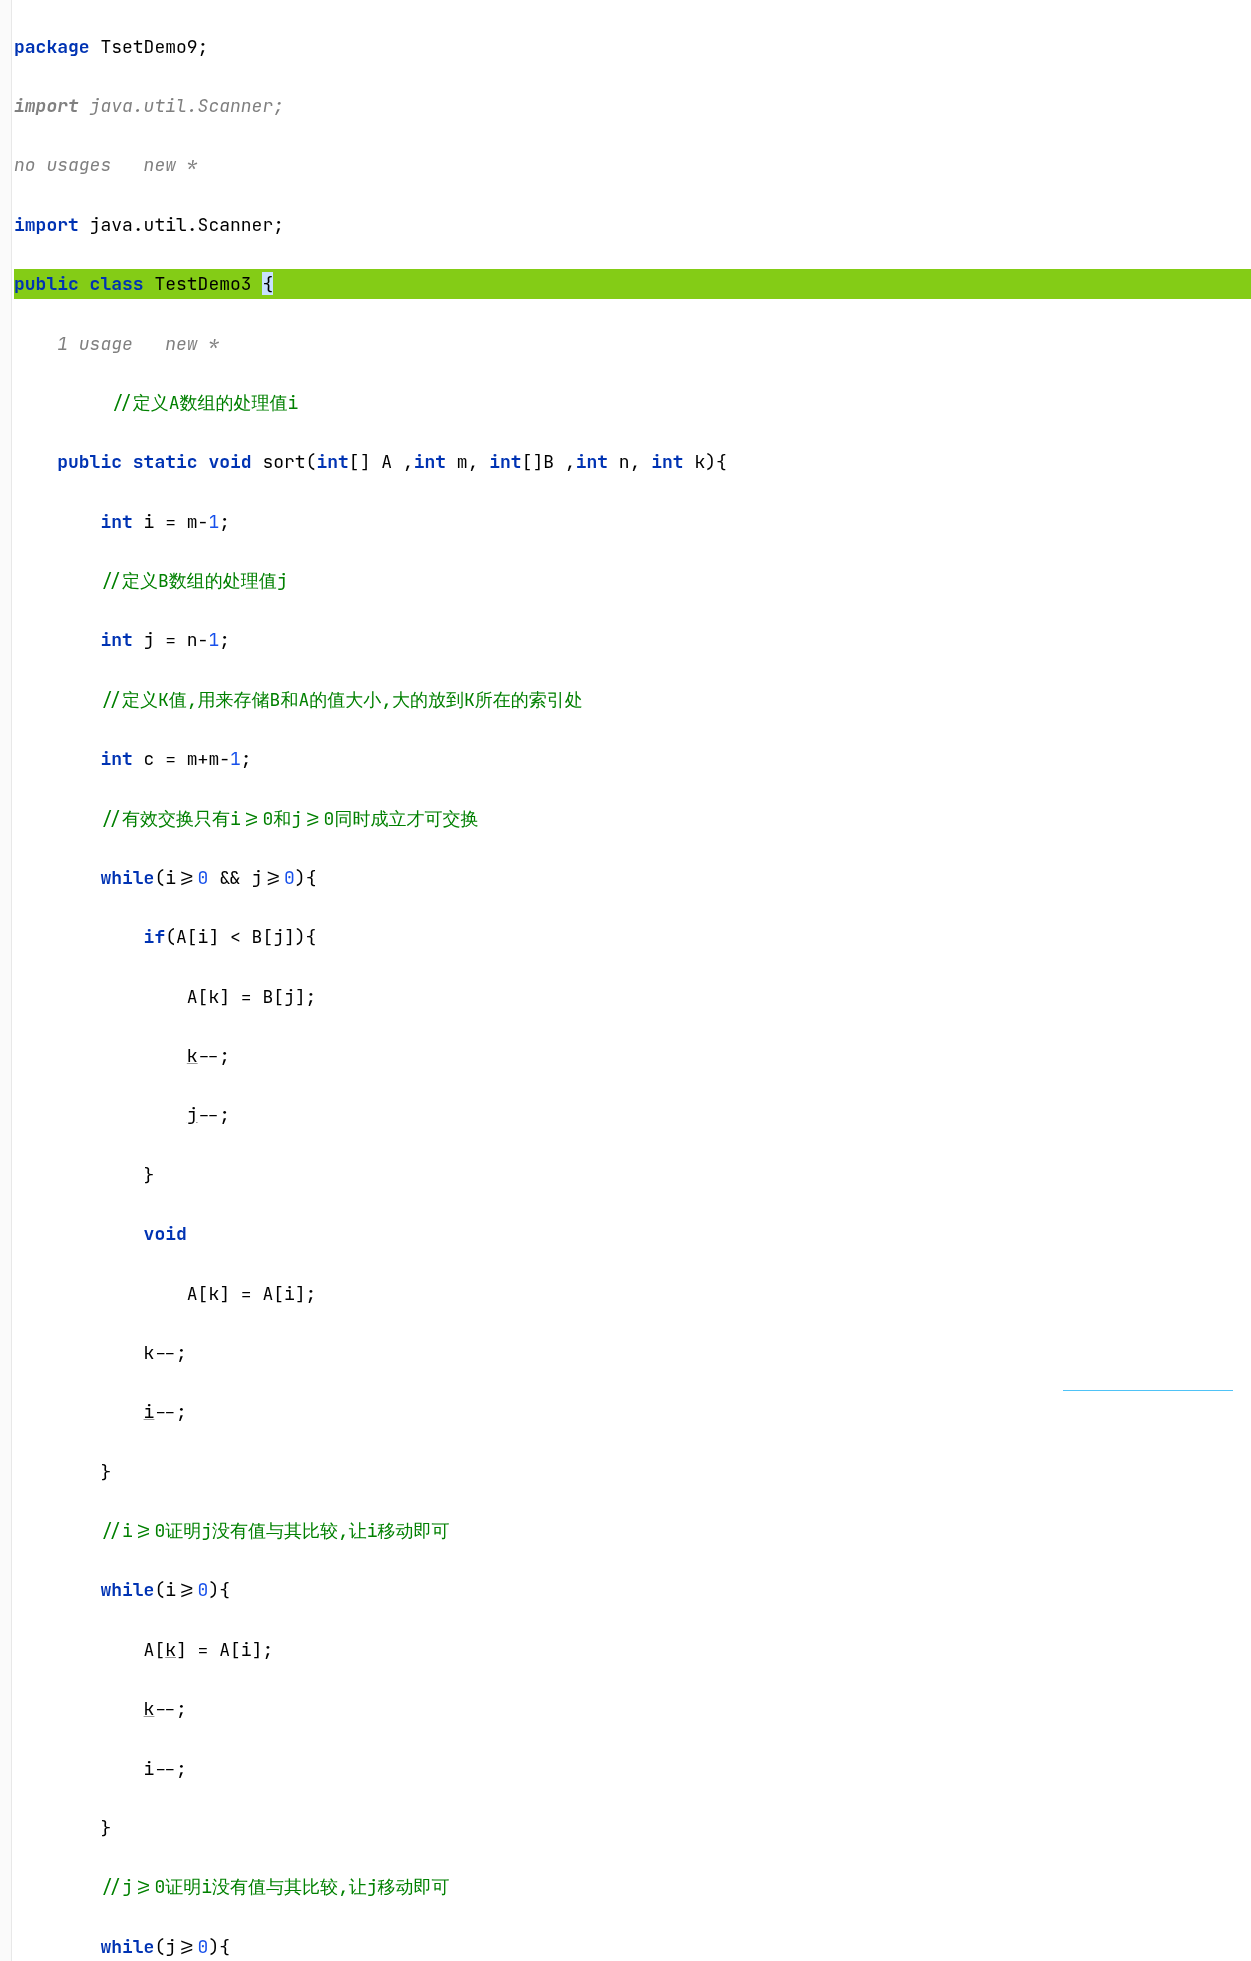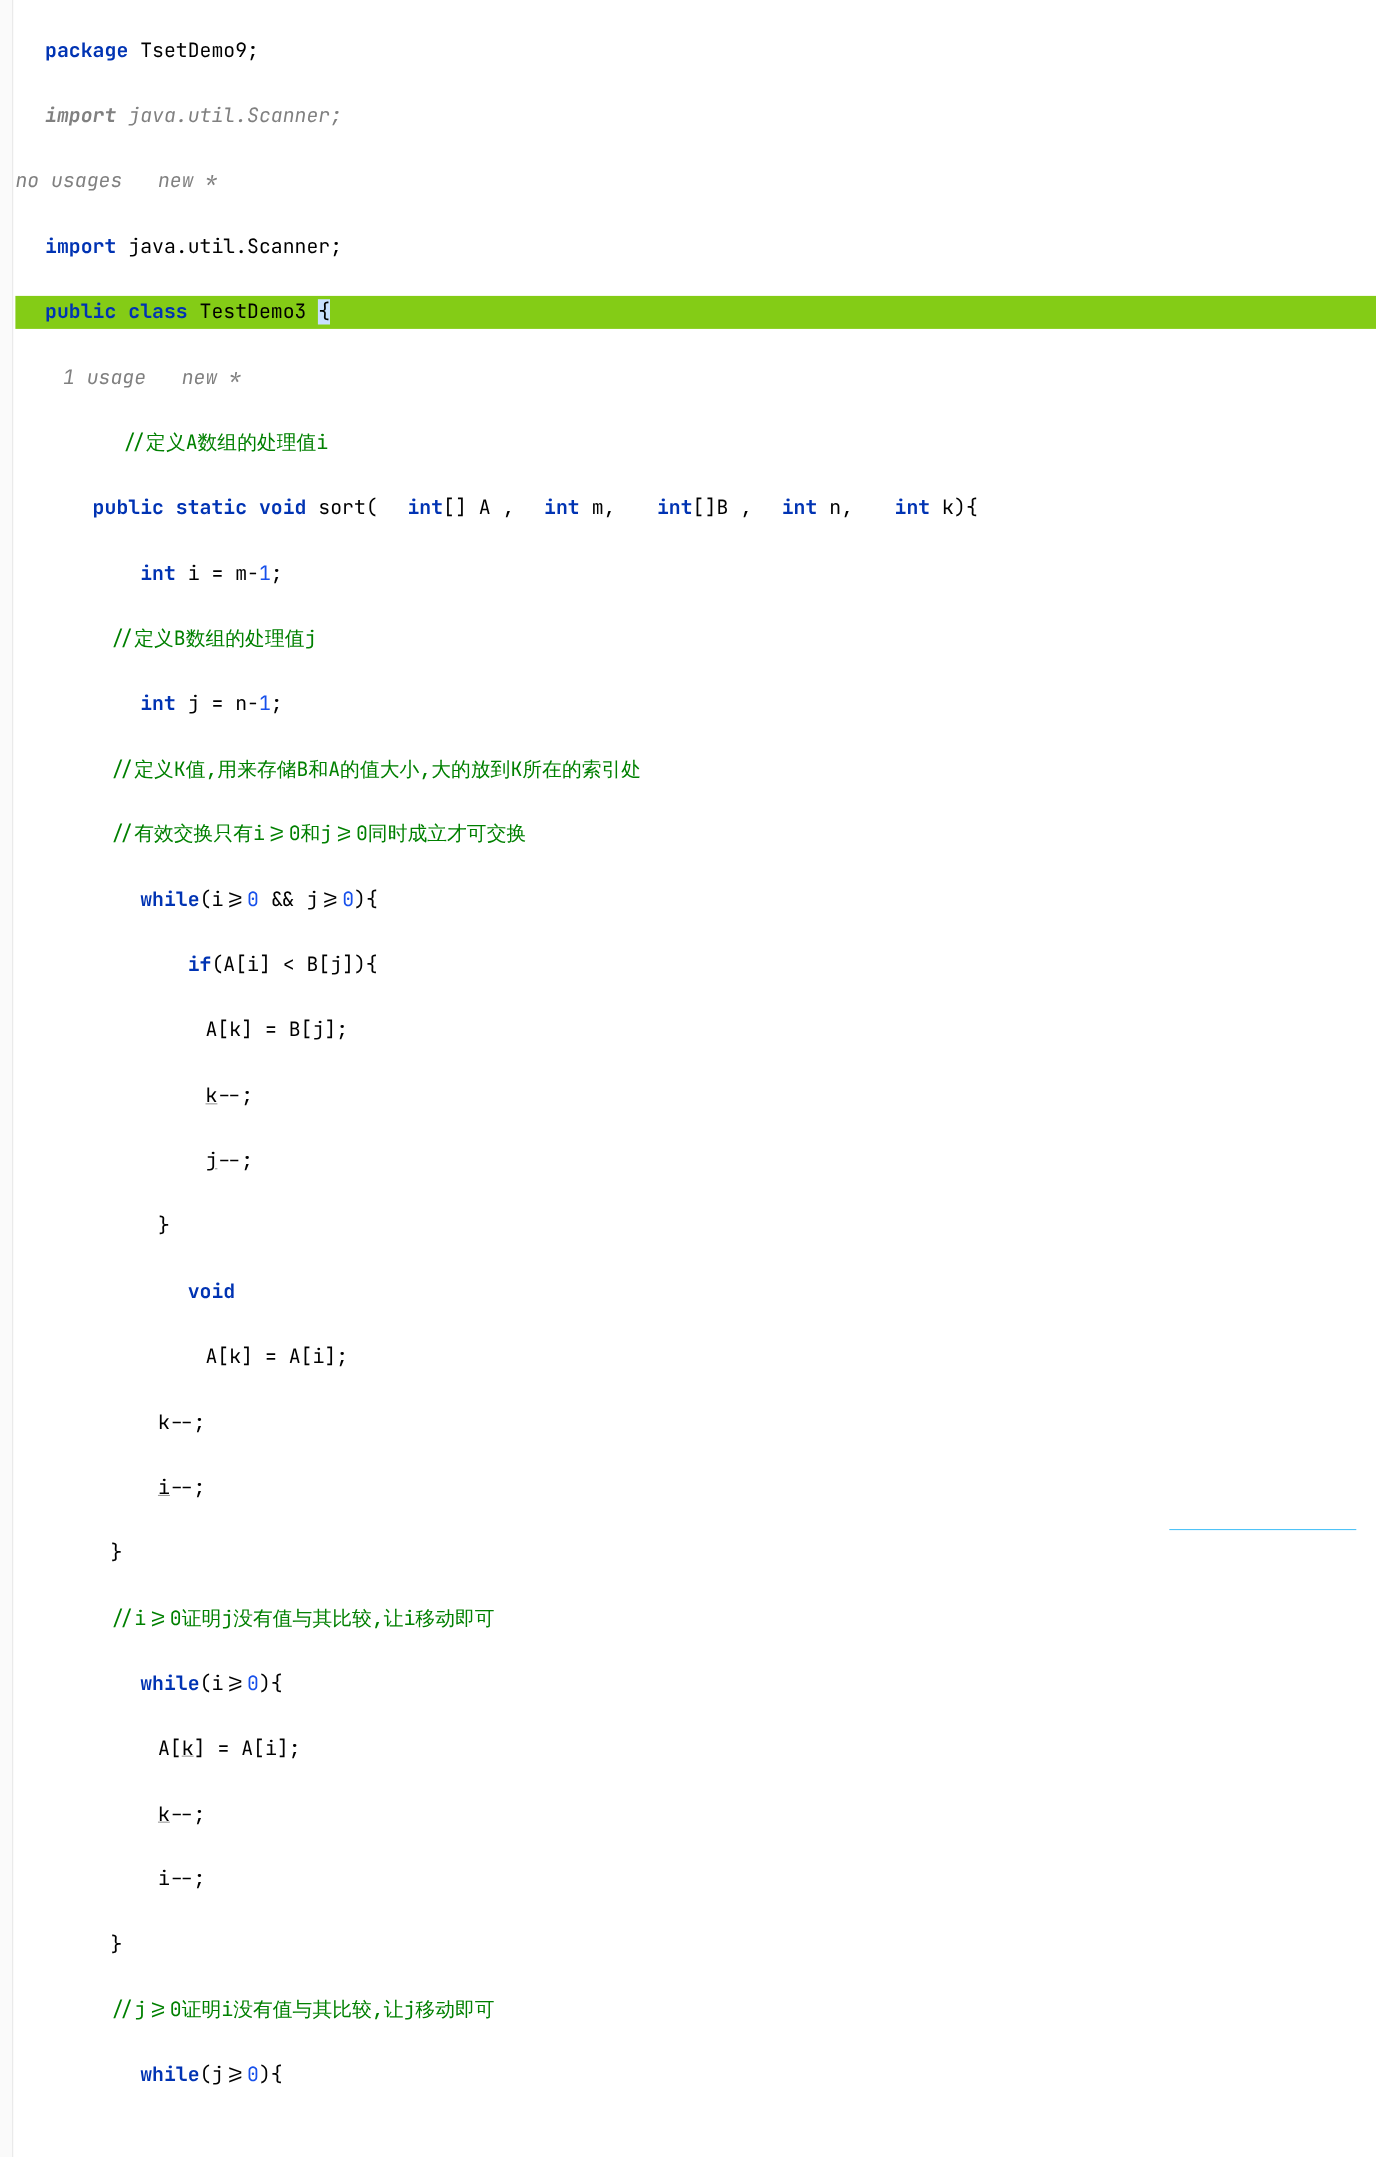--- a/index.html
+++ b/index.html
@@ -16,21 +16,21 @@
     left: 0; top: 0; bottom: 0;
     width: 12px;
     background: #fafafa;
     border-right: 1px solid #e8e8e8;
   }
   .code {
     padding-left: 14px;
     white-space: pre;
     padding-top: 2px;
   }
-  .kw { color: #0033B3; font-weight: bold; margin-left: 27px; }
+  .kw { color: #0033B3; font-weight: bold; }
   .gray { color: #808080; font-style: italic; }
   .comment { color: #008000; }
   .num { color: #1750EB; }
   .hl-line { background: #84cc16; display: inline-block; width: 100%; }
   .hl-brace { background: #c8e0ff; }
   .underline { text-decoration: underline; text-decoration-color: #999; }
   .blue-underline {
     position: absolute;
     right: 18px;
     top: 1390px;
@@ -50,20 +50,21 @@
 <span class="line gray">no usages   new *</span>
 <span class="line"><span class="kw">import</span><span> java.util.Scanner;</span></span>
 <span class="line hl-line"><span class="kw">public class</span><span> TestDemo3 </span><span class="hl-brace">{</span></span>
 <span class="line gray">    1 usage   new *</span>
 <span class="line comment">         //定义A数组的处理值i</span>
 <span class="line"><span class="kw">    public static void</span><span> sort(</span><span class="kw">int</span><span>[] A ,</span><span class="kw">int</span><span> m, </span><span class="kw">int</span><span>[]B ,</span><span class="kw">int</span><span> n, </span><span class="kw">int</span><span> k){</span></span>
 <span class="line"><span class="kw">        int</span><span> i = m-</span><span class="num">1</span><span>;</span></span>
 <span class="line comment">        //定义B数组的处理值j</span>
 <span class="line"><span class="kw">        int</span><span> j = n-</span><span class="num">1</span><span>;</span></span>
 <span class="line comment">        //定义K值,用来存储B和A的值大小,大的放到K所在的索引处</span>
+<span class="line"><span class="kw">        int</span><span> c = m+m-</span><span class="num">1</span><span>;</span></span>
 <span class="line comment">        //有效交换只有i&gt;=0和j&gt;=0同时成立才可交换</span>
 <span class="line"><span class="kw">        while</span><span>(i&gt;=</span><span class="num">0</span><span> &amp;&amp; j&gt;=</span><span class="num">0</span><span>){</span></span>
 <span class="line"><span class="kw">            if</span><span>(A[i] &lt; B[j]){</span></span>
 <span class="line">                A[k] = B[j];</span>
 <span class="line"><span>                </span><span class="underline">k</span><span>--;</span></span>
 <span class="line"><span>                </span><span class="underline">j</span><span>--;</span></span>
 <span class="line">            }</span>
 <span class="line"><span class="kw">            void</span></span>
 <span class="line">                A[k] = A[i];</span>
 <span class="line">            k--;</span>

